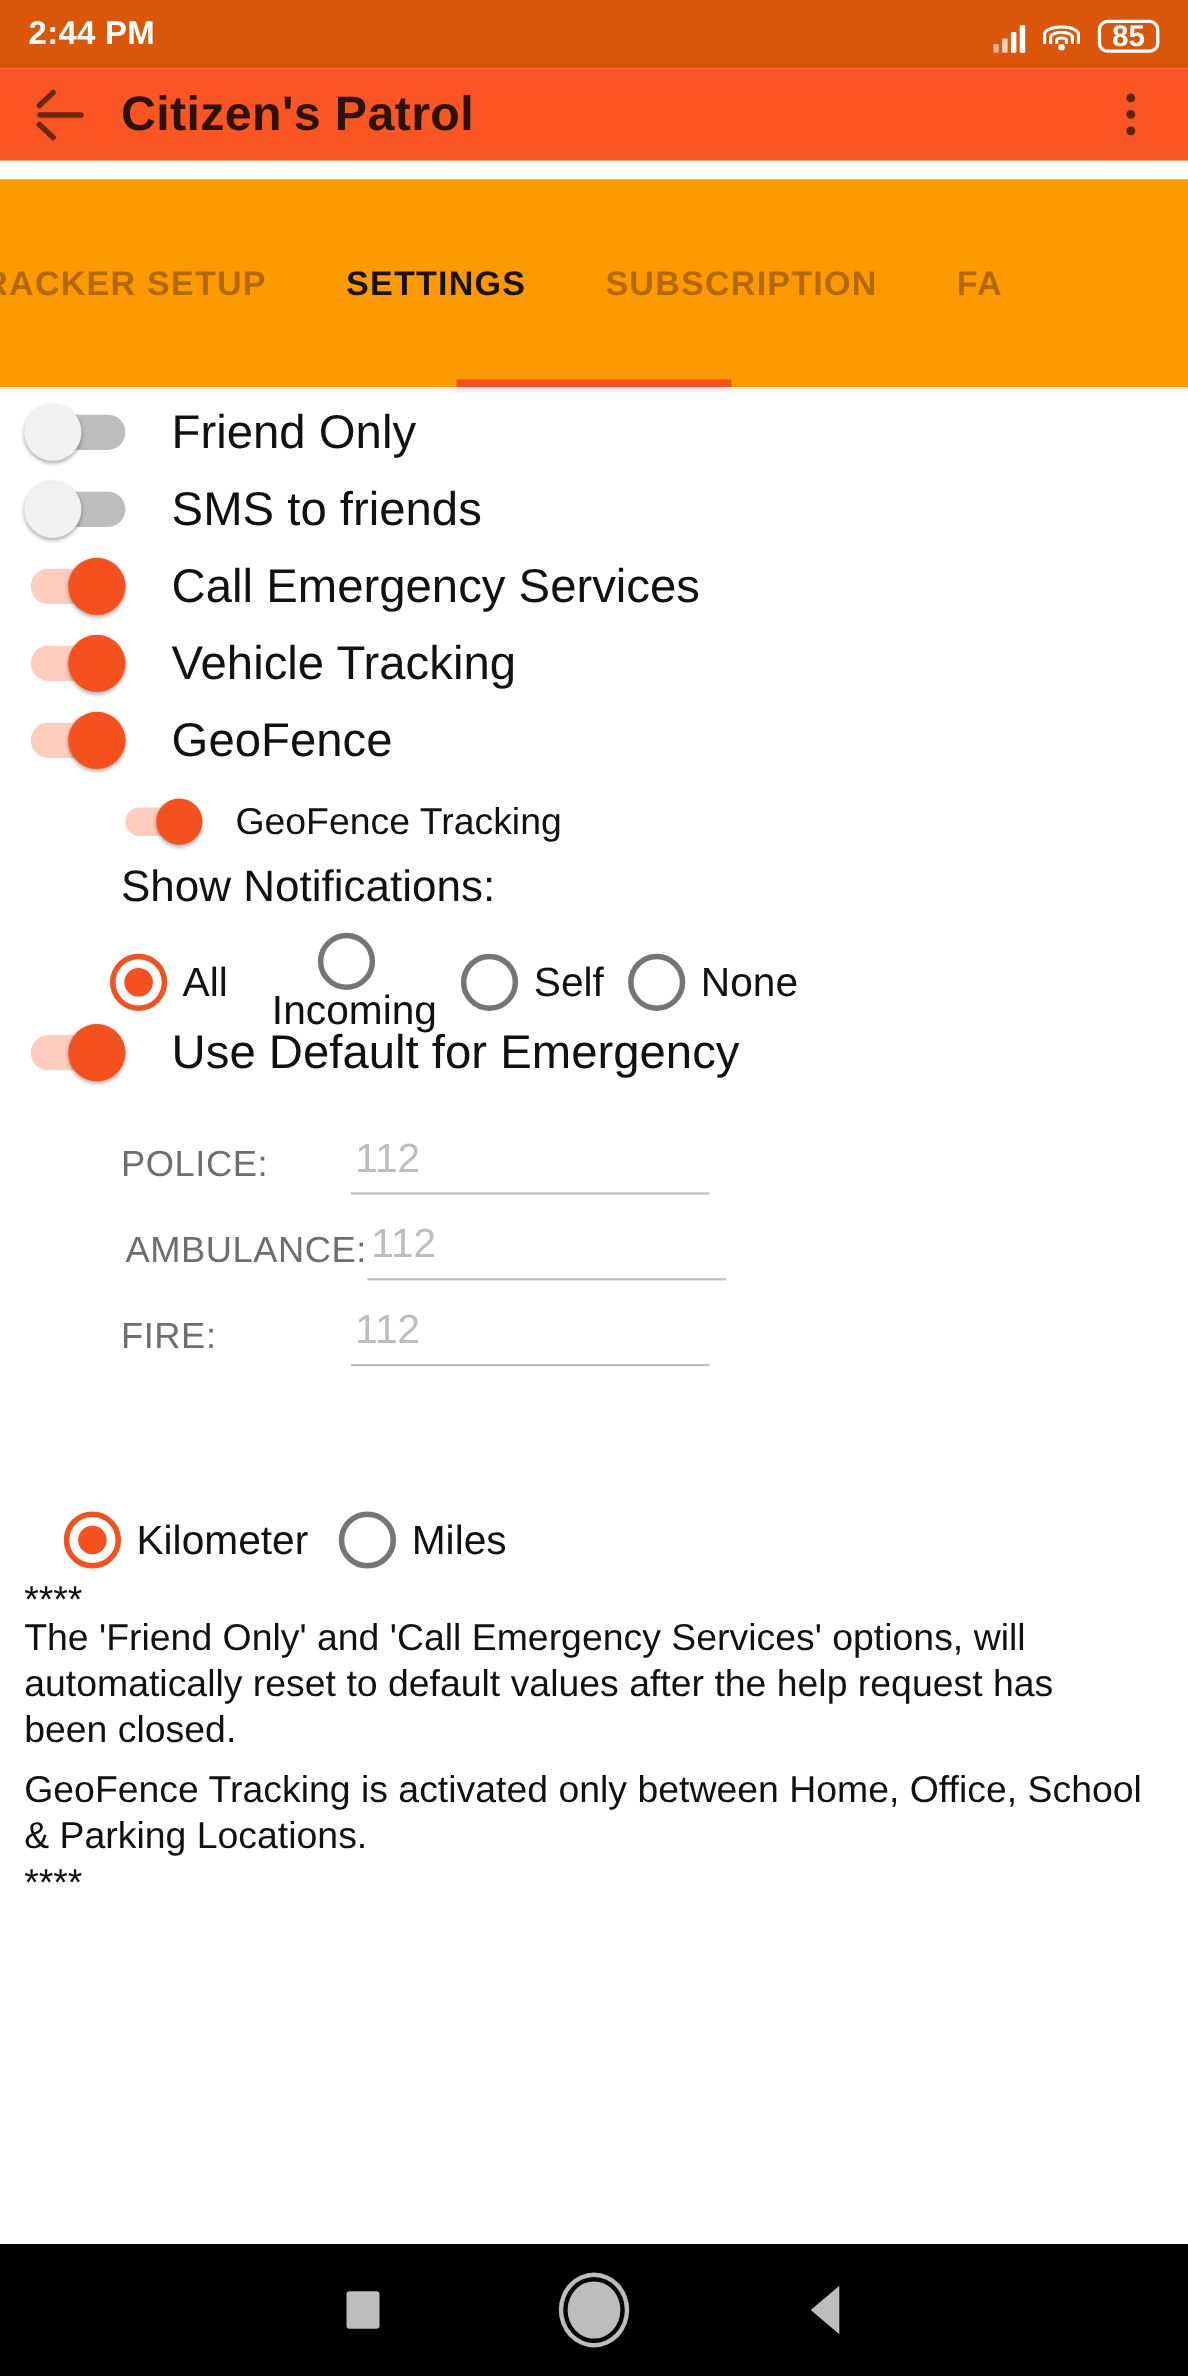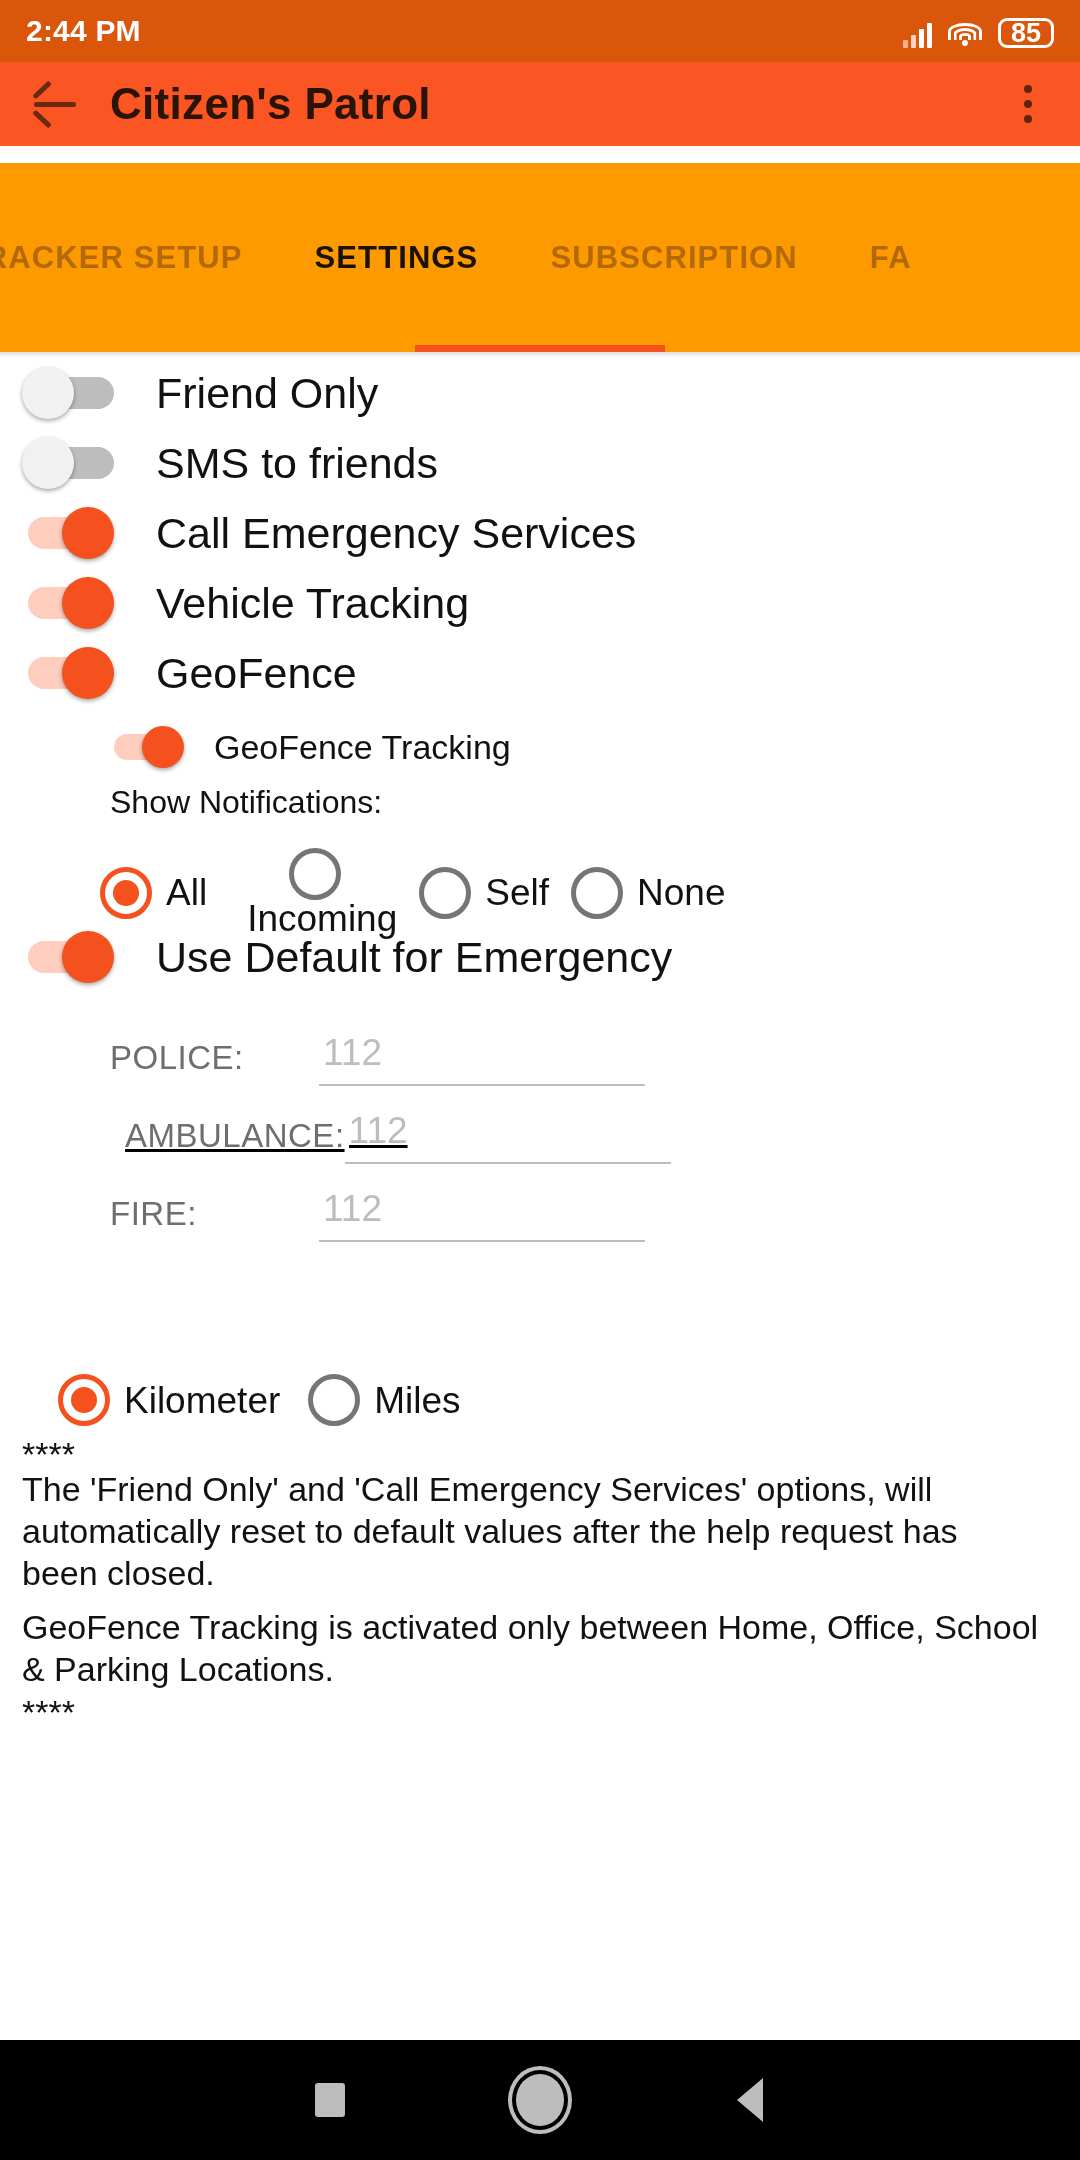--- a/index.html
+++ b/index.html
@@ -103,21 +103,21 @@
 
   
   .radio{position:relative;width:52px;height:52px;flex:none;}
   .radio .ring{position:absolute;left:0;top:0;width:52px;height:52px;border-radius:50%;
     box-sizing:border-box;border:5px solid #757575;}
   .radio.checked .ring{border-color:#F4511E;}
   .radio .dot{position:absolute;left:13px;top:13px;width:26px;height:26px;border-radius:50%;background:transparent;}
   .radio.checked .dot{background:#F4511E;}
   .radio-label{font-size:37px;color:#111;margin-left:14px;line-height:1;}
 
-  .section-title{font-size:32px;color:#111;line-height:1;}
+  .section-title{font-size:40px;color:#111;line-height:1;}
   .section-title.big{font-size:45px;}
 
   
   .field-row{display:flex;align-items:flex-end;}
   .field-label{font-size:33px;color:#6E6E6E;letter-spacing:.5px;line-height:1;}
   .field-input{
     width:322px;border:none;border-bottom:2px solid #BDBDBD;background:transparent;
     font-family:"Liberation Sans", sans-serif;font-size:37px;color:#212121;
     padding:0 0 10px 4px;outline:none;
   }
@@ -275,21 +275,21 @@
           <div class="thumb"></div>
       </div>
       <div class="sw-label" style="margin-left:30px;">Use Default for Emergency</div>
     </div>
 
     <div class="field-row" style="position:absolute;left:110px;top:680px;width:535px;justify-content:flex-end;">
       <div class="field-label" style="margin-bottom:12px;">POLICE:</div>
       <input class="field-input" style="margin-left: auto;" type="text" placeholder="112">
     </div>
 
-    <div class="field-row" style="position:absolute;left:125px;top:758px;width:535px;text-decoration:underline;">
+    <div class="field-row" style="position:absolute;left:114px;top:758px;width:535px;">
       <div class="field-label" style="margin-bottom:12px;">AMBULANCE:</div>
       <input class="field-input" style="margin-left: auto;" type="text" placeholder="112">
     </div>
 
     <div class="field-row" style="position:absolute;left:110px;top:836px;width:535px;">
       <div class="field-label" style="margin-bottom:12px;">FIRE:</div>
       <input class="field-input" style="margin-left: auto;" type="text" placeholder="112">
     </div>
 
 

